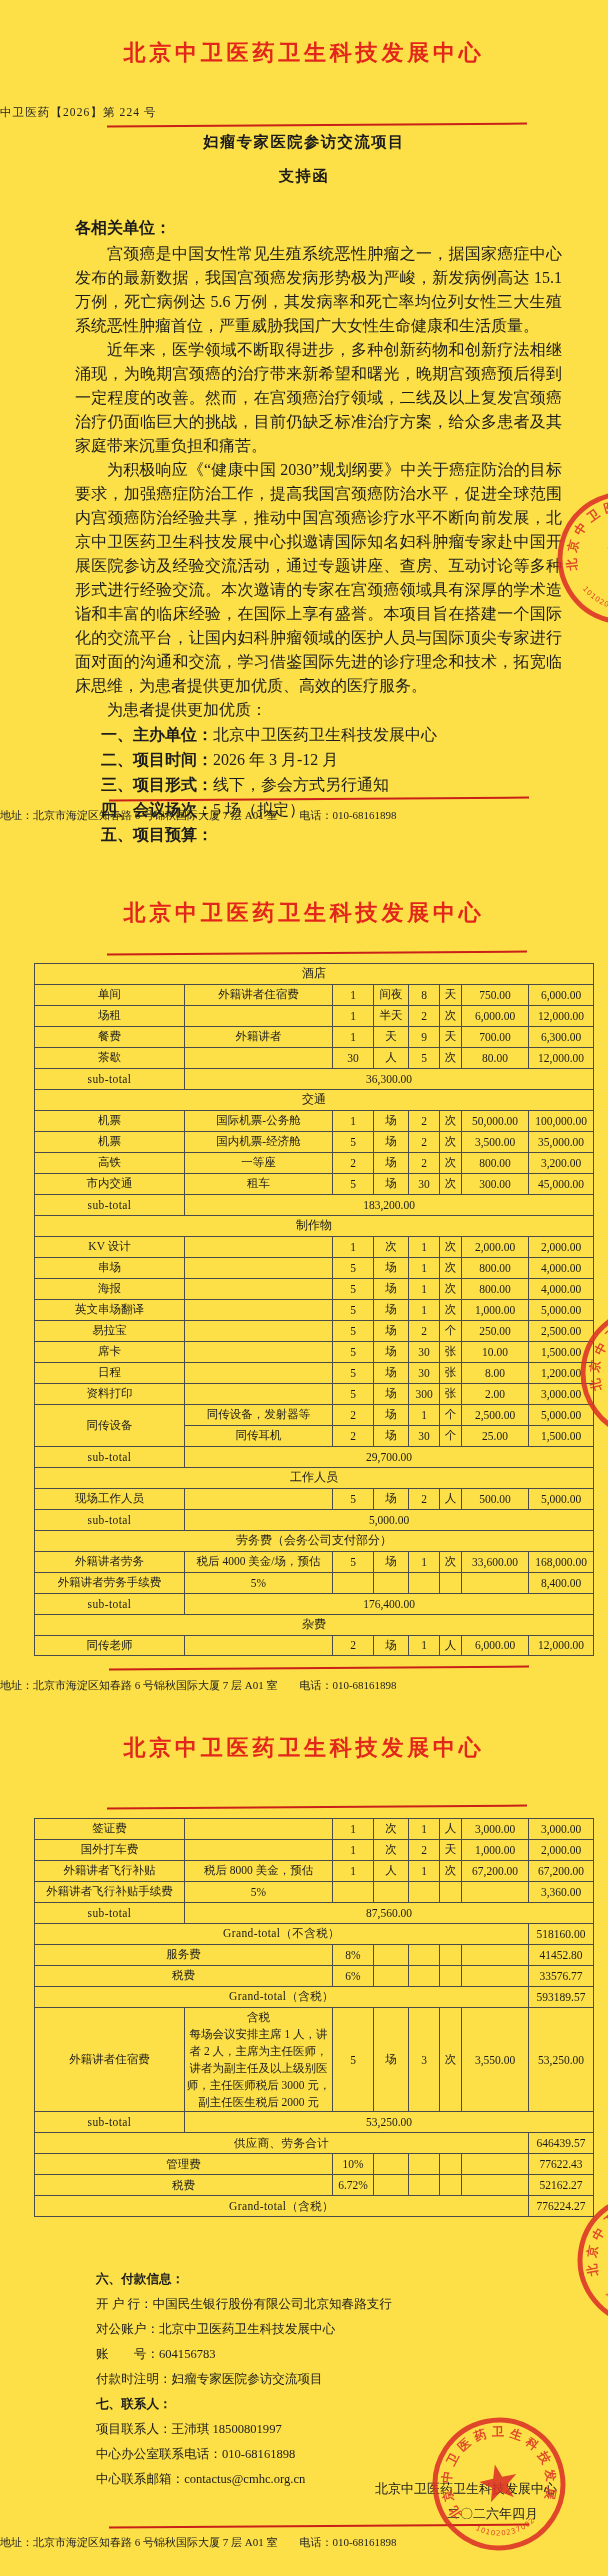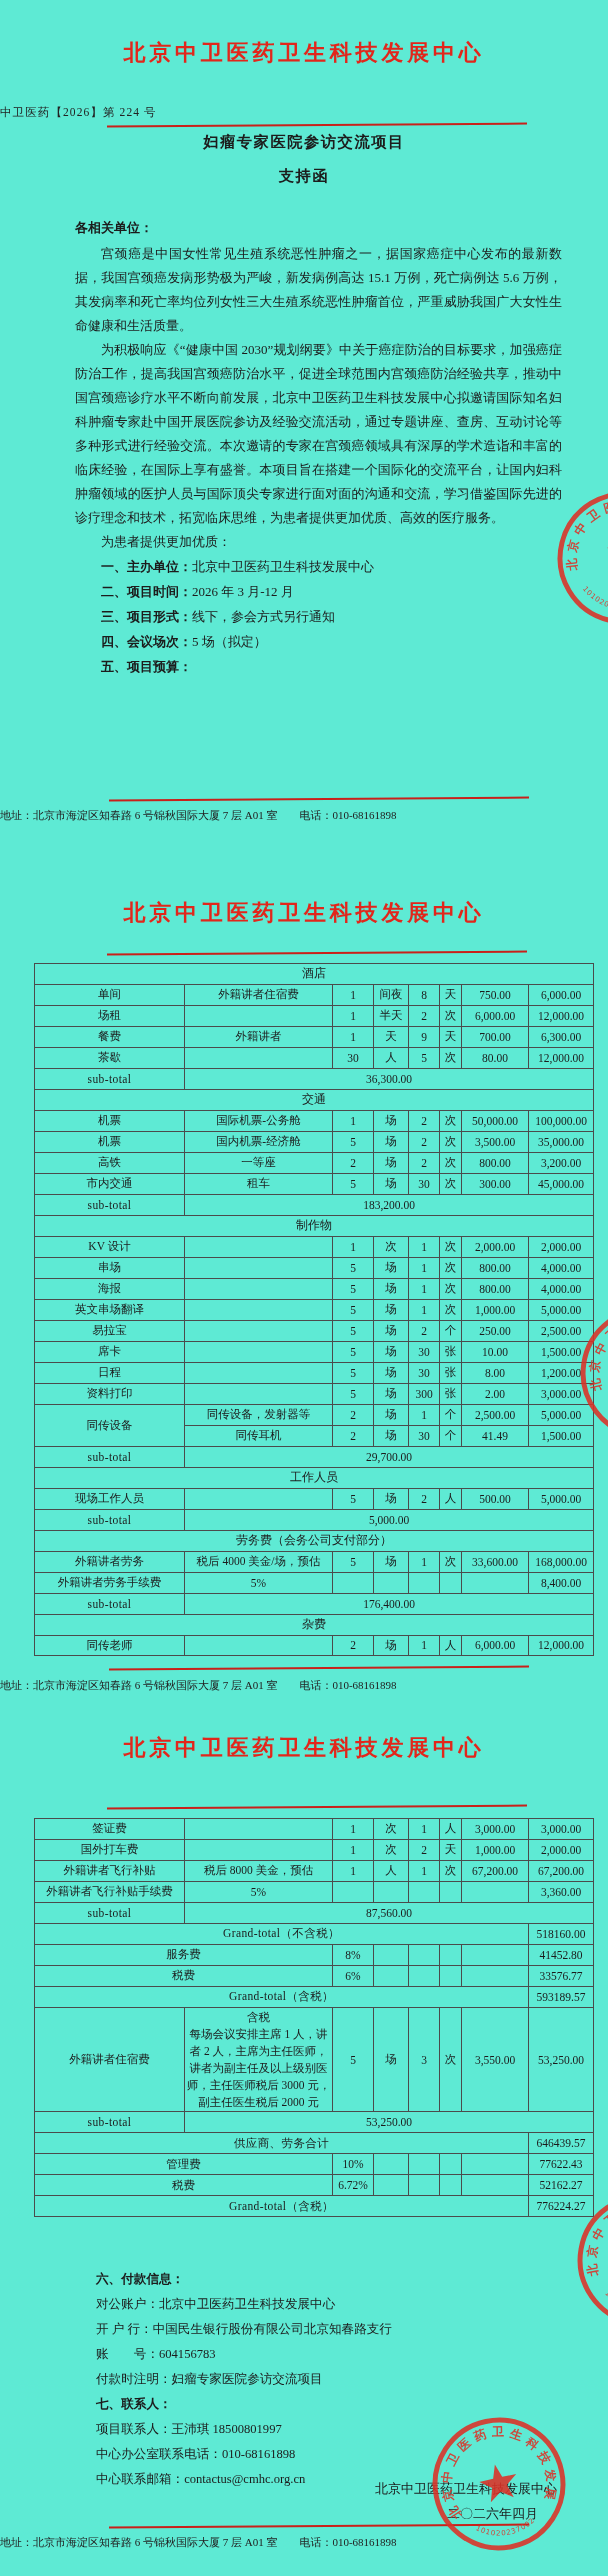--- a/index.html
+++ b/index.html
@@ -1,31 +1,31 @@
 <!DOCTYPE html>
 <html style="font-size:12.3px"><head>
 <meta charset="utf-8">
 <style>
   html,body{margin:0;padding:0;background:#e8e8e8;}
   #doc{
     position:relative; width:608px; height:2576px; margin:0 auto;
-    background:#5eead4; overflow:hidden;
+    background:#fde047; overflow:hidden;
     font-family:"Liberation Serif","DejaVu Serif",serif;
     color:#1c1c1c;
   }
   .abs{position:absolute;}
   .org-head{
     left:0; width:608px; text-align:center;
     font-size:22px; font-weight:700; letter-spacing:3.8px;
     color:#e2261b;
   }
   .doc-no{left:0; width:608px; text-align:left; font-size:11.5px; letter-spacing:1.1px; color:#222;}
   .rule{height:2.3px; background:#c9201a; transform:rotate(-0.4deg);}
   .big-title{left:0; width:608px; text-align:center; font-size:15.3px; font-weight:700; letter-spacing:1.5px;}
-  .body-block{left:75px; width:487px; font-size:13px; line-height:24px; text-align:justify;}
+  .body-block{left:75px; width:487px; font-size:16px; line-height:24px; text-align:justify;}
   .body-block .para{margin:0; text-indent:2em;}
   .salutation{margin:0 0 1.5px 0; font-weight:700;}
   .notice{margin:0; text-indent:2em;}
   .items{margin-left:26px;}
   .items .line{line-height:25px;}
   .items .lbl{font-weight:700;}
   .footer-addr{left:0; width:608px; text-align:left; font-size:11px; color:#222;}
   table.budget{
     border-collapse:collapse; table-layout:fixed; width:560px;
     font-size:11.5px;
@@ -52,20 +52,21 @@
   <div class="abs org-head" style="top:38px">北京中卫医药卫生科技发展中心</div>
   <div class="abs doc-no" style="top:105px">中卫医药【2026】第 224 号</div>
   <div class="abs rule" style="top:124px;left:107px;width:420px"></div>
   <div class="abs big-title" style="top:132px">妇瘤专家医院参访交流项目</div>
   <div class="abs big-title" style="top:166px">支持函</div>
 
   <div class="abs body-block" style="top:216px">
     <p class="salutation">各相关单位：</p>
     <div>
         <p class="para">宫颈癌是中国女性常见生殖系统恶性肿瘤之一，据国家癌症中心发布的最新数据，我国宫颈癌发病形势极为严峻，新发病例高达 15.1 万例，死亡病例达 5.6 万例，其发病率和死亡率均位列女性三大生殖系统恶性肿瘤首位，严重威胁我国广大女性生命健康和生活质量。</p>
+        <p class="para">近年来，医学领域不断取得进步，多种创新药物和创新疗法相继涌现，为晚期宫颈癌的治疗带来新希望和曙光，晚期宫颈癌预后得到一定程度的改善。然而，在宫颈癌治疗领域，二线及以上复发宫颈癌治疗仍面临巨大的挑战，目前仍缺乏标准治疗方案，给众多患者及其家庭带来沉重负担和痛苦。</p>
         <p class="para">为积极响应《“健康中国 2030”规划纲要》中关于癌症防治的目标要求，加强癌症防治工作，提高我国宫颈癌防治水平，促进全球范围内宫颈癌防治经验共享，推动中国宫颈癌诊疗水平不断向前发展，北京中卫医药卫生科技发展中心拟邀请国际知名妇科肿瘤专家赴中国开展医院参访及经验交流活动，通过专题讲座、查房、互动讨论等多种形式进行经验交流。本次邀请的专家在宫颈癌领域具有深厚的学术造诣和丰富的临床经验，在国际上享有盛誉。本项目旨在搭建一个国际化的交流平台，让国内妇科肿瘤领域的医护人员与国际顶尖专家进行面对面的沟通和交流，学习借鉴国际先进的诊疗理念和技术，拓宽临床思维，为患者提供更加优质、高效的医疗服务。</p>
       </div>
     <p class="notice">为患者提供更加优质：</p>
     <div class="items">
         <div class="line"><span class="lbl">一、主办单位：</span><span>北京中卫医药卫生科技发展中心</span></div>
         <div class="line"><span class="lbl">二、项目时间：</span><span>2026 年 3 月-12 月</span></div>
         <div class="line"><span class="lbl">三、项目形式：</span><span>线下，参会方式另行通知</span></div>
         <div class="line"><span class="lbl">四、会议场次：</span><span>5 场（拟定）</span></div>
         <div class="line"><span class="lbl">五、项目预算：</span><span></span></div>
       </div>
@@ -275,21 +276,21 @@
           <td>个</td>
           <td>2,500.00</td>
           <td>5,000.00</td>
         </tr>
         <tr>
           <td>同传耳机</td>
           <td>2</td>
           <td>场</td>
           <td>30</td>
           <td>个</td>
-          <td>41.49</td>
+          <td>25.00</td>
           <td>1,500.00</td>
         </tr>
         <tr>
           <td class="st">sub-total</td>
           <td colspan="7" class="stv">29,700.00</td>
         </tr>
         <tr>
           <td colspan="8" class="sec">工作人员</td>
         </tr>
         <tr>
@@ -477,22 +478,22 @@
         <tr>
           <td colspan="7" class="g">Grand-total（含税）</td>
           <td class="gv">776224.27</td>
         </tr>
       </tbody>
     </table>
 
   <div class="abs pay-block" style="top:2267px">
     <div class="pay-h">六、付款信息：</div>
     <div>
+        <div class="line"><span class="lbl">开 户 行：</span><span>中国民生银行股份有限公司北京知春路支行</span></div>
         <div class="line"><span class="lbl">对公账户：</span><span>北京中卫医药卫生科技发展中心</span></div>
-        <div class="line"><span class="lbl">开 户 行：</span><span>中国民生银行股份有限公司北京知春路支行</span></div>
         <div class="line"><span class="lbl">账　　号：</span><span>604156783</span></div>
         <div class="line"><span class="lbl">付款时注明：</span><span>妇瘤专家医院参访交流项目</span></div>
       </div>
     <div class="pay-h">七、联系人：</div>
     <div>
         <div class="line"><span class="lbl">项目联系人：</span><span>王沛琪 18500801997</span></div>
         <div class="line"><span class="lbl">中心办公室联系电话：</span><span>010-68161898</span></div>
         <div class="line"><span class="lbl">中心联系邮箱：</span><span>contactus@cmhc.org.cn</span></div>
       </div>
   </div>

